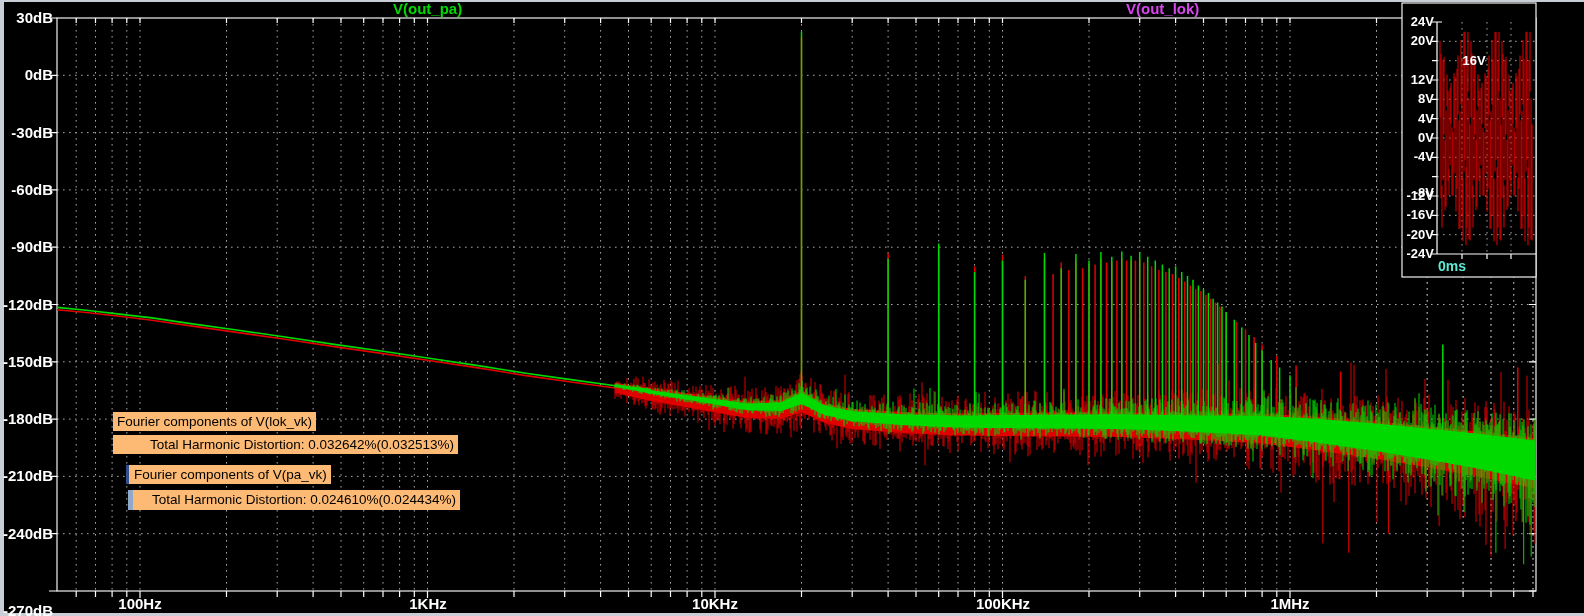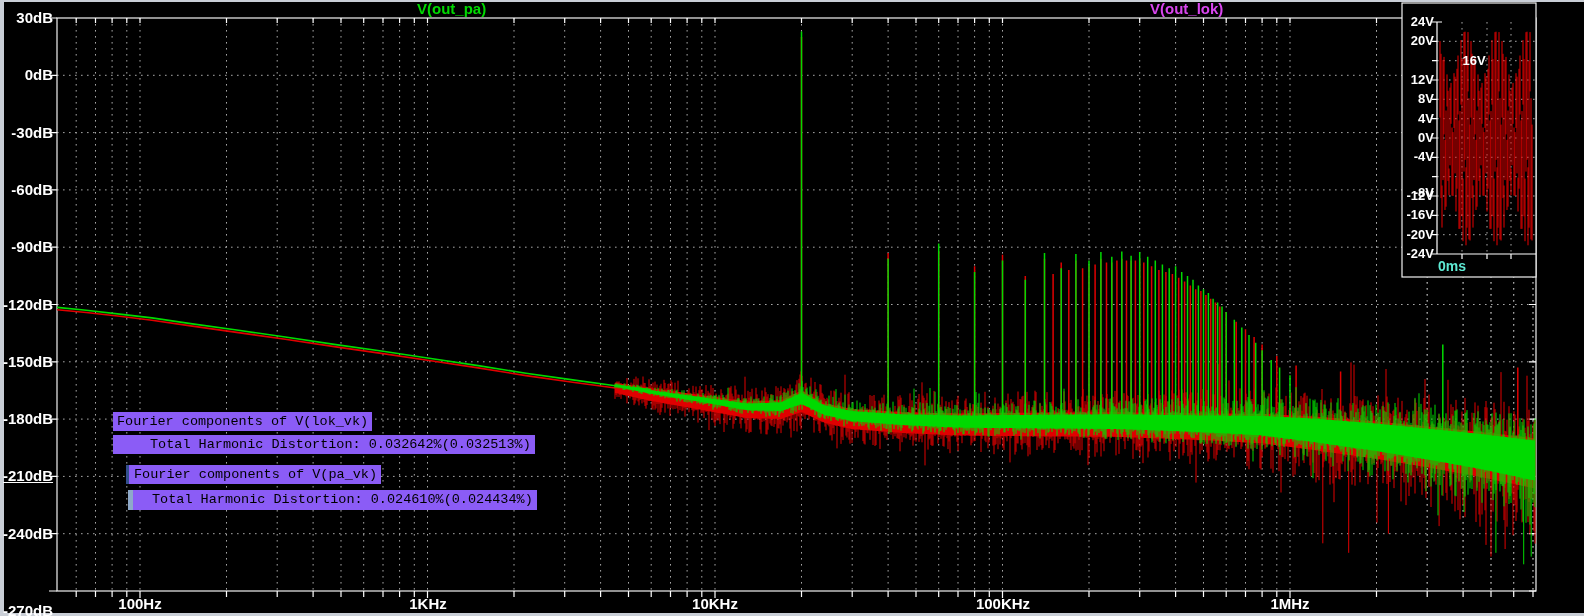--- a/index.html
+++ b/index.html
@@ -9,23 +9,23 @@
   .f-left{left:0;top:0;width:4px;height:616px;}
   .f-top{left:0;top:0;width:1584px;height:2px;}
   .f-bottom{left:0;top:613px;width:1584px;height:3px;}
   #svg-holder{position:absolute;left:0;top:0;}
   .lbl{position:absolute;color:#fff;font-weight:bold;font-size:15px;line-height:16px;
        white-space:nowrap;}
   .ylab{text-align:right;width:50px;}
   .xlab{text-align:center;width:80px;}
   .ivlab{text-align:right;width:40px;font-size:13px;line-height:14px;}
   .trace-label{position:absolute;top:1px;font-weight:bold;font-size:15px;line-height:16px;
-       white-space:nowrap;margin-left:24px;}
-  .thd-box{position:absolute;background:#8b5cf6;color:#000;
-       font-family:Liberation Mono, monospace;
+       white-space:nowrap;}
+  .thd-box{position:absolute;background:#fdba74;color:#000;
+       font-family:Liberation Sans, sans-serif;
        font-size:13.5px;white-space:nowrap;}
   .thd-line{display:block;padding:0 4px;}
   .b1{left:113px;top:412px;height:19px;line-height:19px;}
   .b2{left:113px;top:435px;height:19px;line-height:19px;padding-left:33px;}
   .b3{left:126px;top:465px;height:19px;line-height:19px;padding-left:4px;}
   .b4{left:128px;top:490px;height:20px;line-height:20px;padding-left:20px;}
   .selbar{position:absolute;left:0;top:0;bottom:0;}
   .bar3{width:3px;background:#33508e;}
   .bar4{width:5px;background:#8ea9c9;}
   .inset-xlab{position:absolute;color:#5eead4;font-weight:bold;font-size:14px;line-height:15px;}
@@ -63,21 +63,21 @@
 
   <div id="axis-labels">
       <div class="lbl ylab" style="left: 3px; top: 10px;">30dB</div>
       <div class="lbl ylab" style="left: 3px; top: 67px;">0dB</div>
       <div class="lbl ylab" style="left: 3px; top: 125px;">-30dB</div>
       <div class="lbl ylab" style="left: 3px; top: 182px;">-60dB</div>
       <div class="lbl ylab" style="left: 3px; top: 239px;">-90dB</div>
       <div class="lbl ylab" style="left: 3px; top: 297px;">-120dB</div>
       <div class="lbl ylab" style="left: 3px; top: 354px;">-150dB</div>
       <div class="lbl ylab" style="left: 3px; top: 411px;">-180dB</div>
-      <div class="lbl ylab" style="left: 3px; top: 468px; text-decoration: underline;">-210dB</div>
+      <div class="lbl ylab" style="left: 3px; top: 468px;">-210dB</div>
       <div class="lbl ylab" style="left: 3px; top: 526px;">-240dB</div>
       <div class="lbl ylab" style="left: 3px; top: 583px; margin-top: 20px;">-270dB</div>
       <div class="lbl xlab" style="left: 100px; top: 596px;">100Hz</div>
       <div class="lbl xlab" style="left: 388px; top: 596px;">1KHz</div>
       <div class="lbl xlab" style="left: 675px; top: 596px;">10KHz</div>
       <div class="lbl xlab" style="left: 963px; top: 596px;">100KHz</div>
       <div class="lbl xlab" style="left: 1250px; top: 596px;">1MHz</div>
       <div class="lbl ivlab" style="left: 1394px; top: 15px;">24V</div>
       <div class="lbl ivlab" style="left: 1394px; top: 34px;">20V</div>
       <div class="lbl ivlab" style="left: 1454px; top: 54px; text-align: center;">16V</div>

